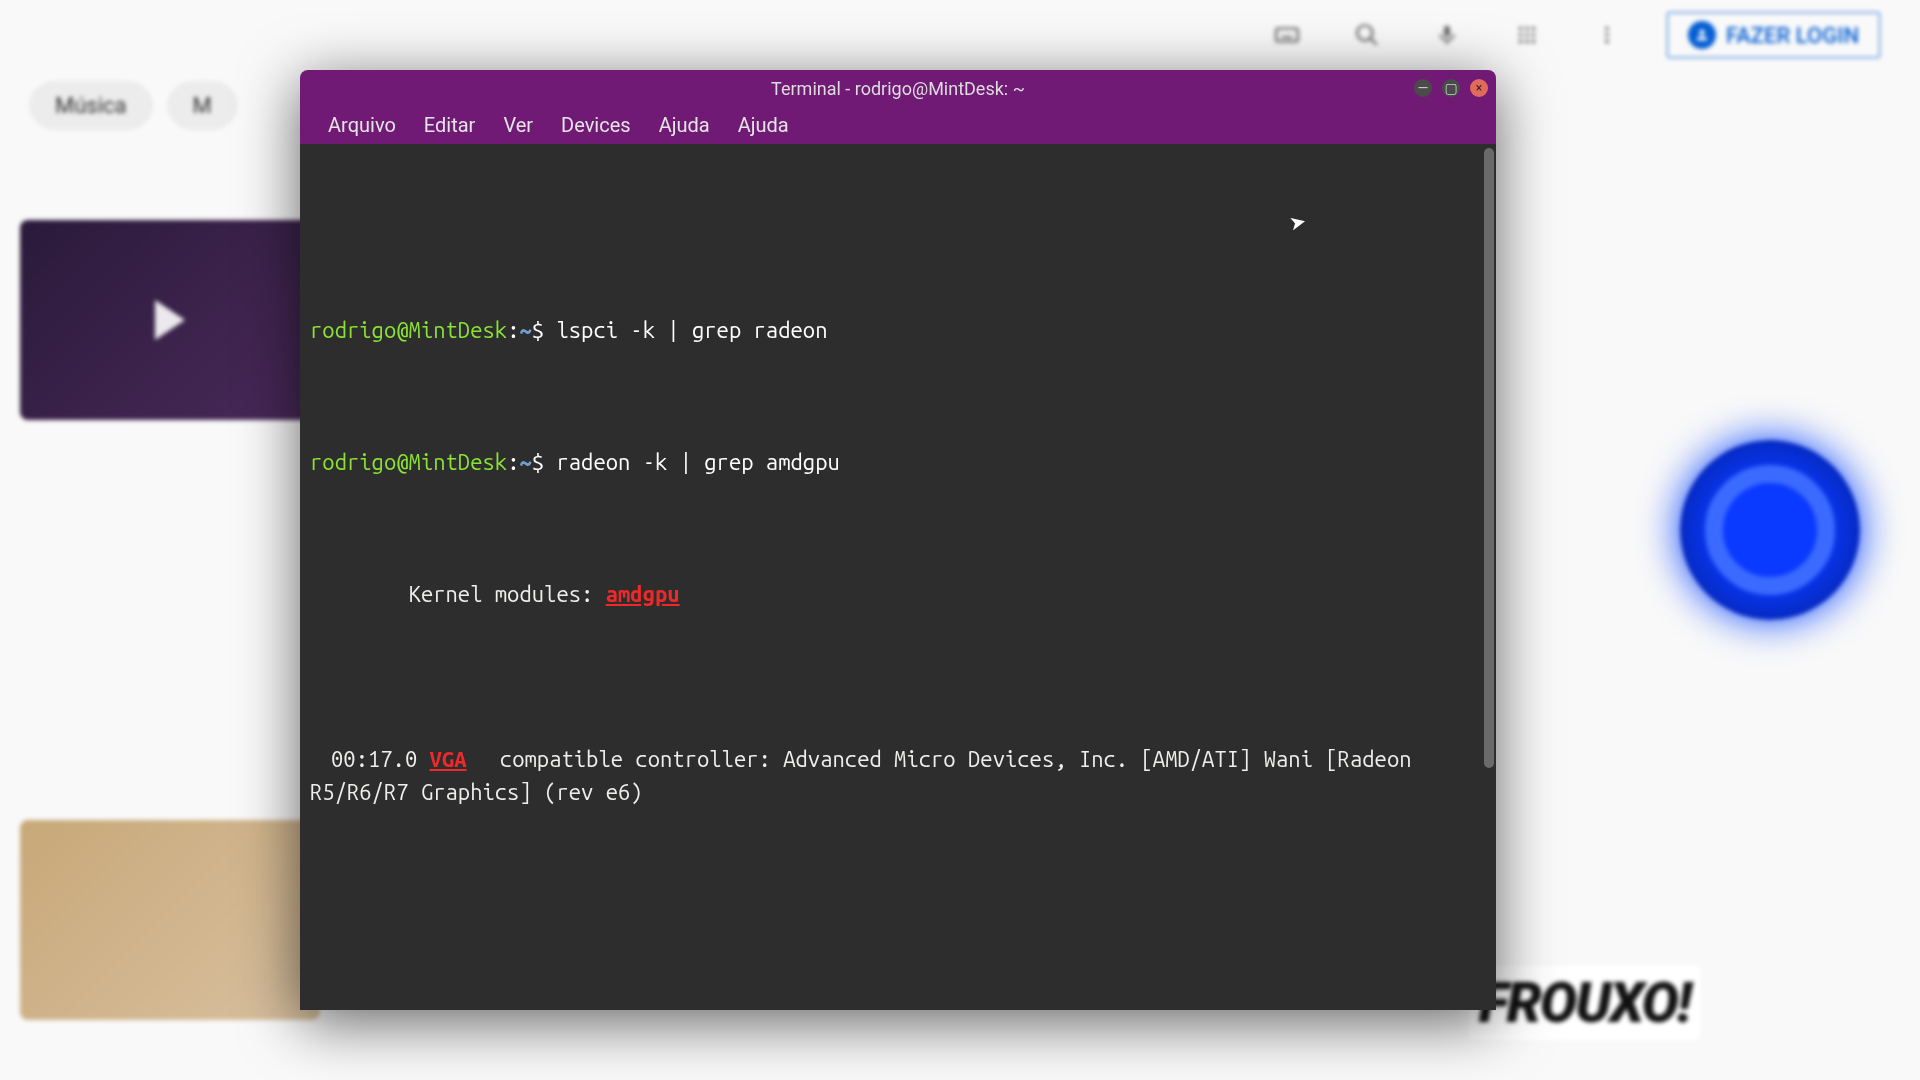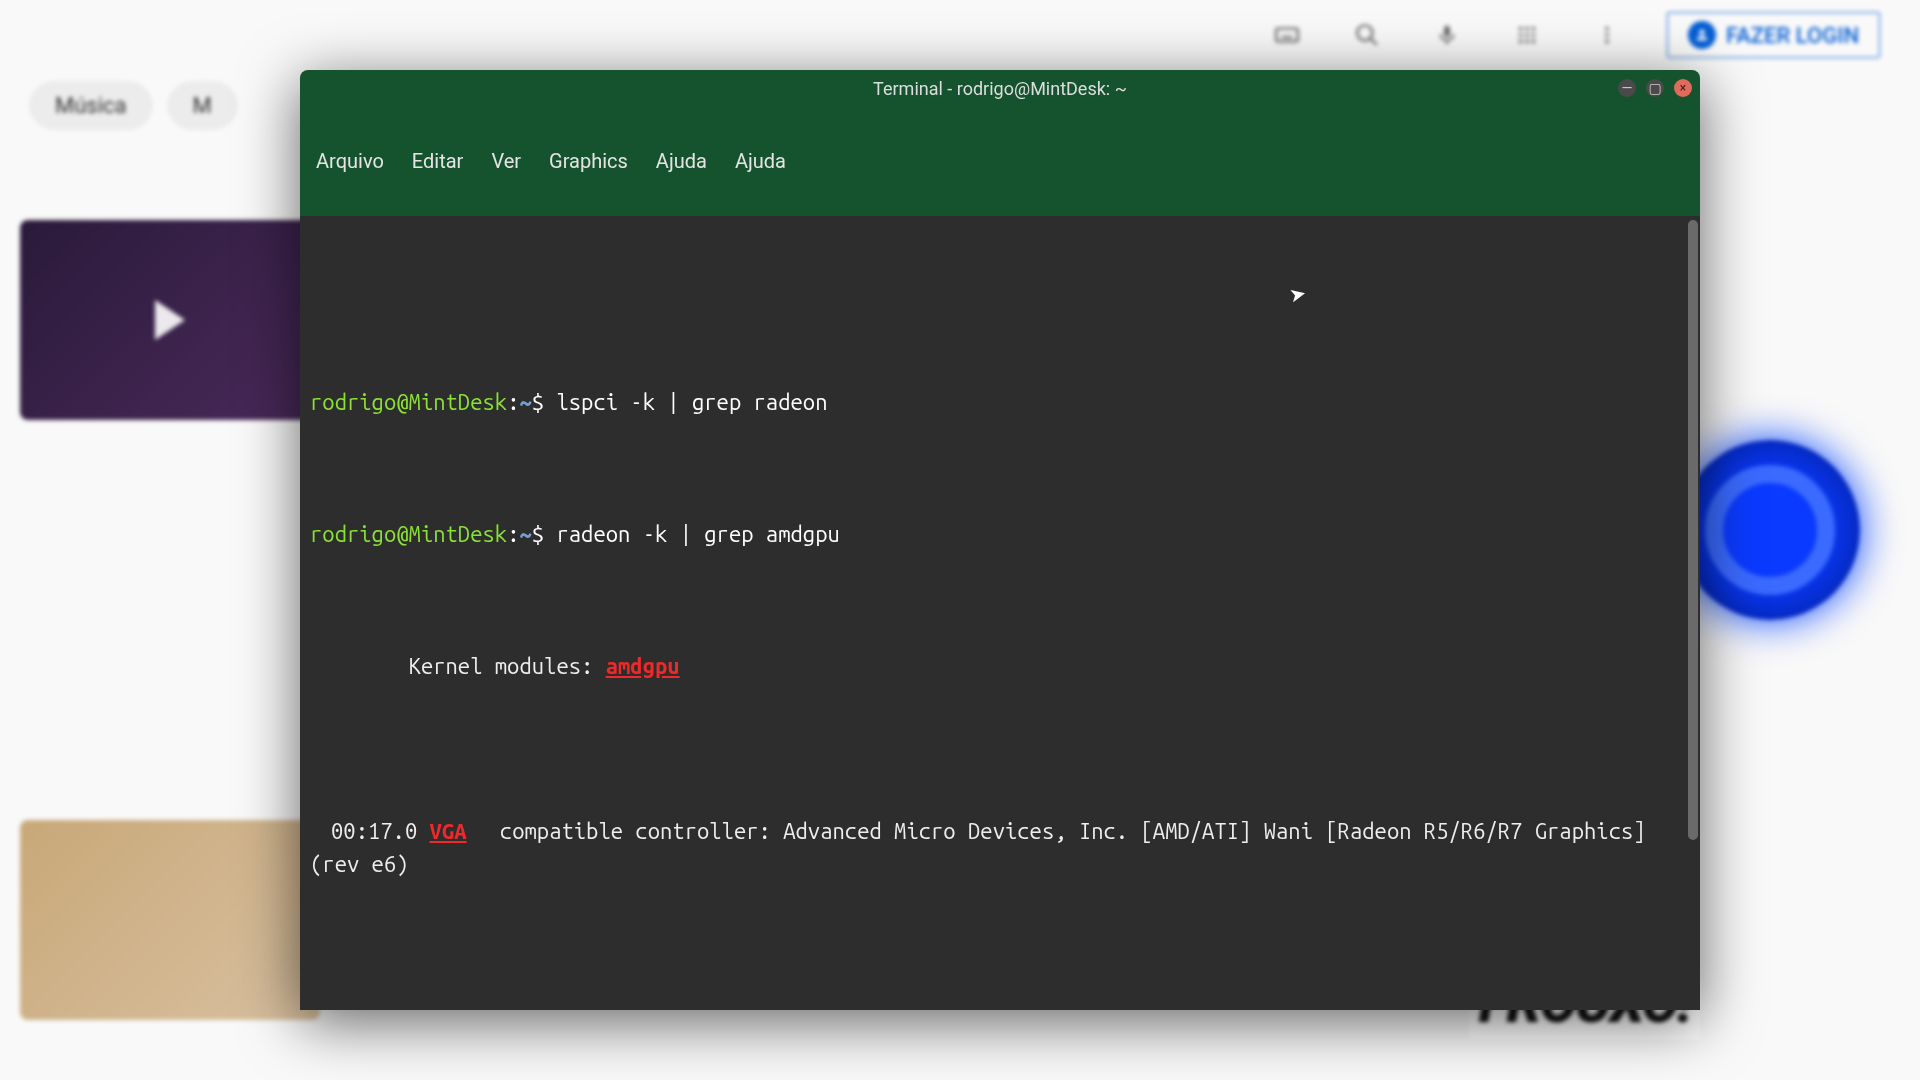--- a/index.html
+++ b/index.html
@@ -133,29 +133,28 @@
       font-style:italic;
       color:#111;
       letter-spacing:-2px;
     }
 
     
     .terminal-window {
       position: absolute;
       left: 300px;
       top: 70px;
-      width: 1400px;
+      width: 1196px;
       height: 940px;
-      background: #14532d;
+      background: #701a75;
       border-radius: 8px;
       box-shadow: 0 12px 60px rgba(0,0,0,0.6);
       display: flex;
       flex-direction: column;
       color: #eee;
-      gap: 36px;
     }
     .titlebar {
       height: 36px;
       display: flex;
       align-items: center;
       justify-content: center;
       position: relative;
       font-size: 18px;
       color: #ddd;
     }
@@ -175,21 +174,21 @@
       display:inline-flex;align-items:center;justify-content:center;
       font-size:12px;
     }
     .win-close { background: #e06b5d; color:#3a1a15;}
     .win-mm { background: #4a4a4a; color:#ccc; font-size:14px;}
     .menubar {
       height: 38px;
       display: flex;
       align-items: center;
       gap: 28px;
-      padding: 0 16px;
+      padding: 0 28px;
       font-size: 20px;
       color: #e4e4e4;
     }
     .term-body {
       flex: 1;
       background: #2d2d2d;
       font-family: "Ubuntu Mono", "DejaVu Sans Mono", monospace;
       font-size: 22px;
       line-height: 1.5;
       padding: 4px 10px;
@@ -301,21 +300,21 @@
     <div class="window-controls">
       <span class="win-btn win-mm">—</span>
       <span class="win-btn win-mm">▢</span>
       <span class="win-btn win-close">×</span>
     </div>
   </div>
   <div class="menubar">
     <span>Arquivo</span>
     <span>Editar</span>
     <span>Ver</span>
-    <span>Graphics</span>
+    <span>Devices</span>
     <span>Ajuda</span>
     <span>Ajuda</span>
   </div>
   <div class="term-body">
     <div class="scrollbar"></div>
     <div class="cursor-pointer">➤</div>
 
     <div class="line"><span class="p-user">rodrigo@MintDesk</span><span class="p-sep">:</span><span class="p-path">~</span><span class="p-sep">$</span><span class="p-cmd"> lspci -k | grep radeon</span></div>
 
     <div class="line"><span class="p-user">rodrigo@MintDesk</span><span class="p-sep">:</span><span class="p-path">~</span><span class="p-sep">$</span><span class="p-cmd"> radeon -k | grep amdgpu</span></div>

